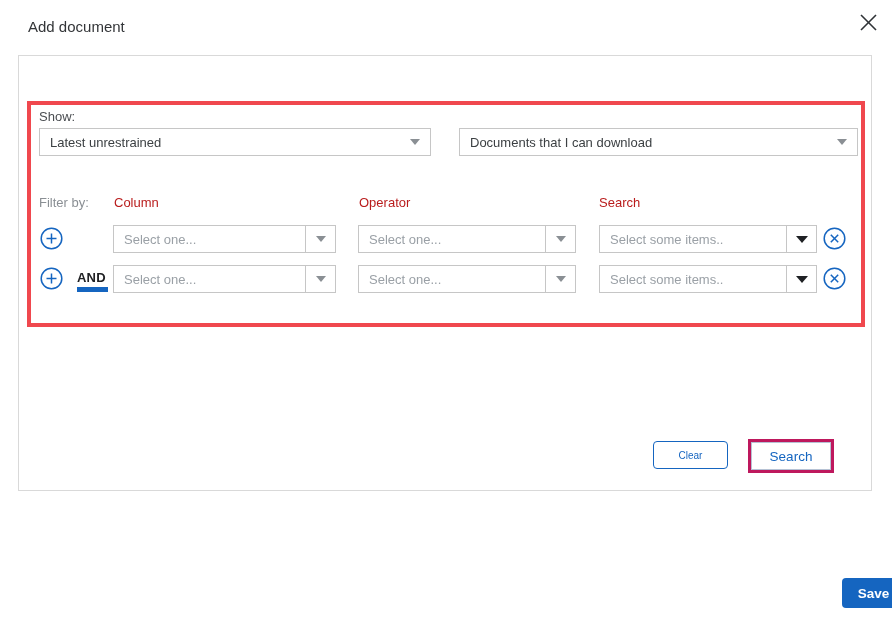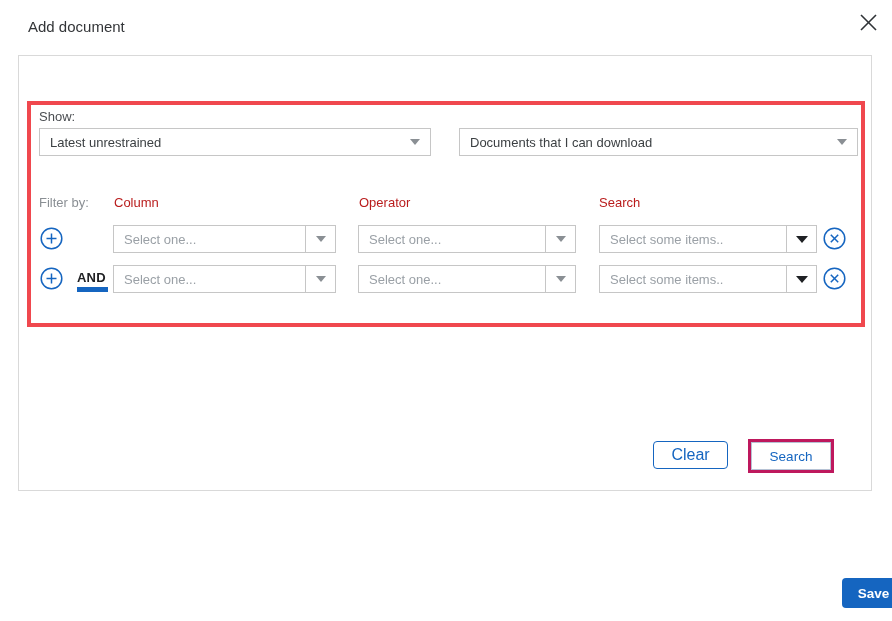--- a/index.html
+++ b/index.html
@@ -100,21 +100,21 @@
     background: #1565c0;
     height: 5px; width: 31px;
   }
 
   
   .btn-outline {
     border: 1px solid #1565c0;
     border-radius: 4px;
     background: #fff;
     color: #1565c0;
-    font-size: 16px;
+    font-size: 10px;
     font-family: "Liberation Sans", sans-serif;
     display: flex; align-items: center; justify-content: center;
     cursor: pointer;
     text-align: center;
   }
   .btn-primary {
     border: none;
     border-radius: 4px;
     background: #1565c0;
     color: #fff;

